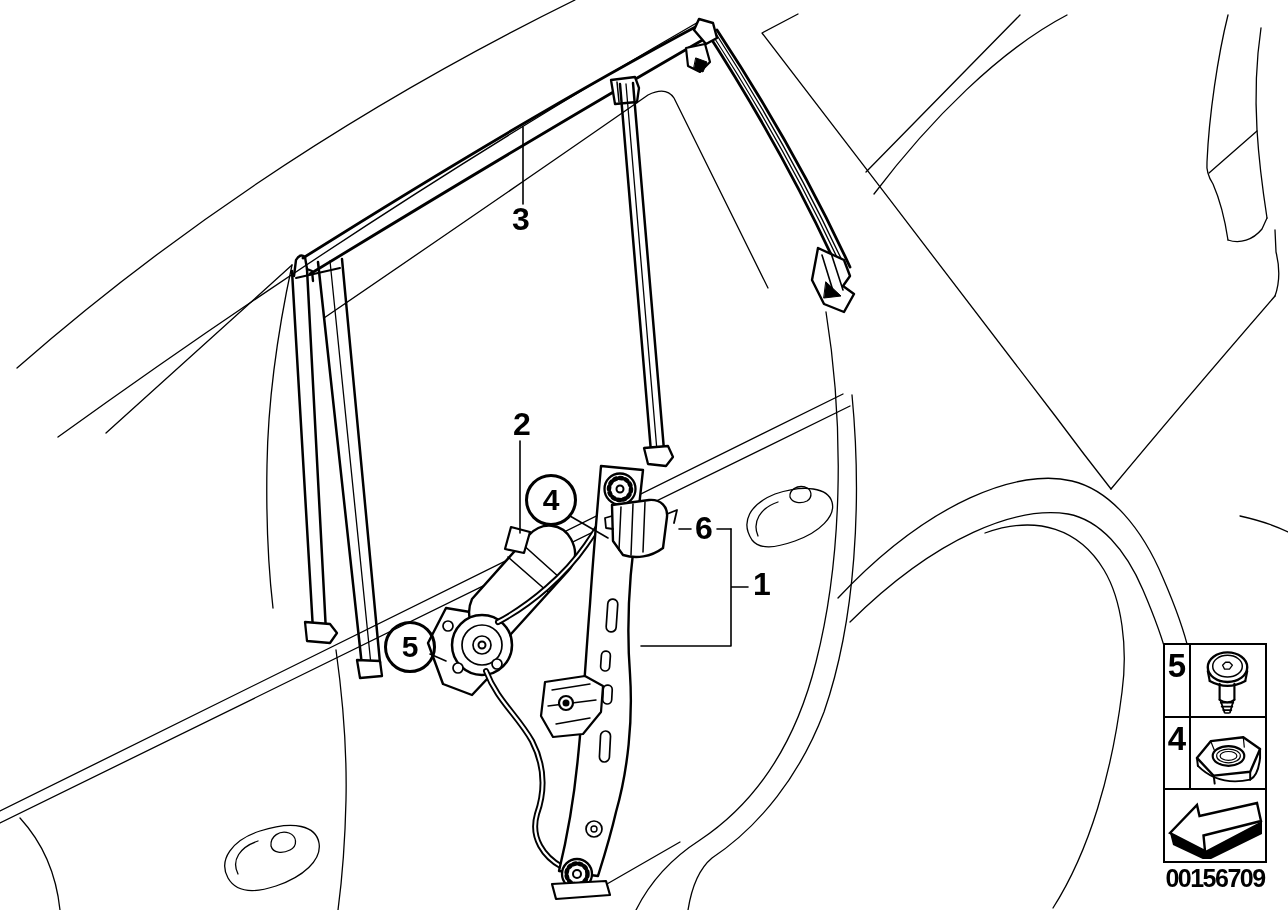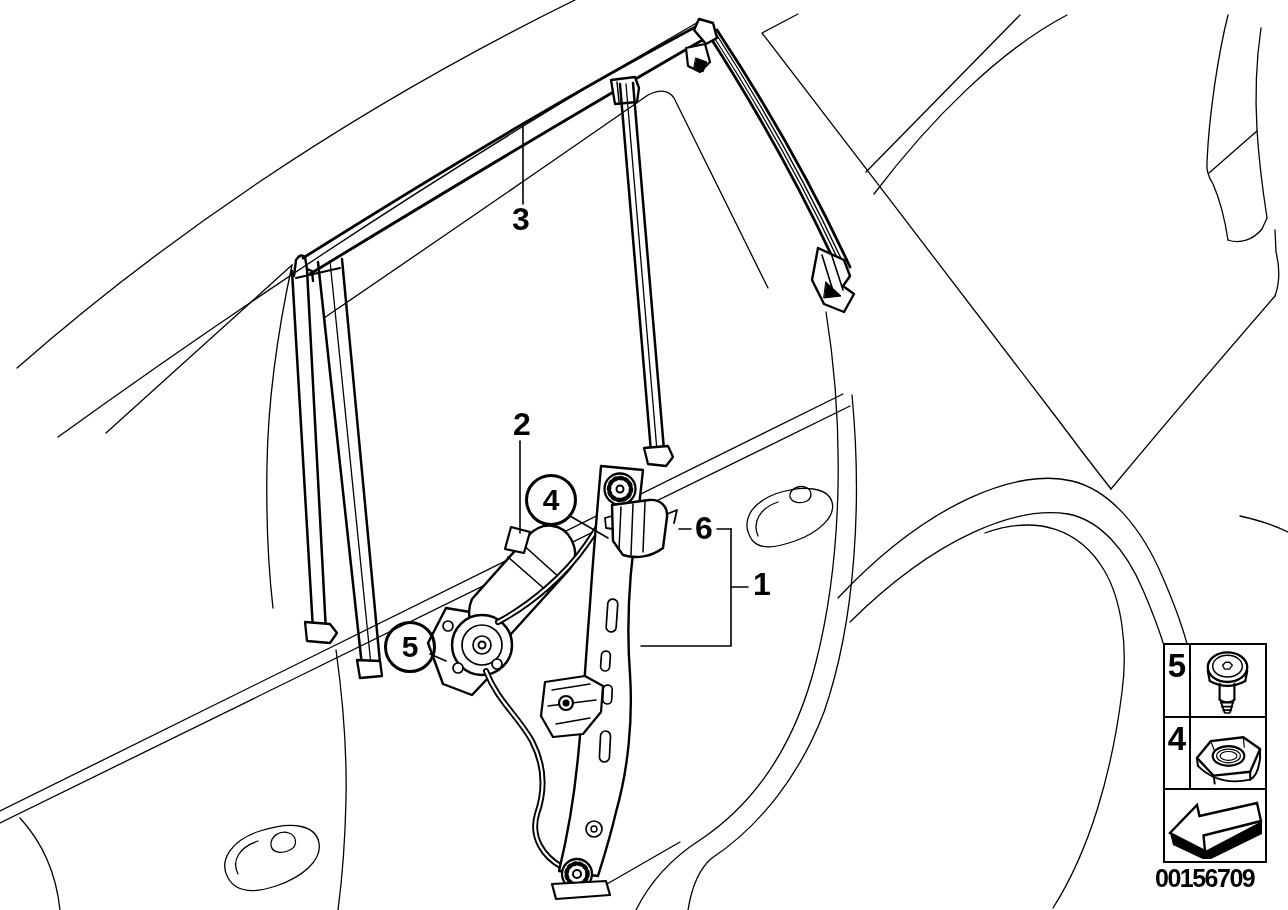--- a/index.html
+++ b/index.html
@@ -10,21 +10,21 @@
            color:#000;line-height:1;user-select:none;}
   .callout.circled{width:46px;height:46px;border:3px solid #000;border-radius:50%;
            display:flex;align-items:center;justify-content:center;font-size:30px;background:transparent;}
   #legend{position:absolute;left:1163px;top:643px;width:104px;height:220px;
           border:2px solid #000;box-sizing:border-box;display:flex;flex-direction:column;background:#fff;}
   .legend-row{flex:1 1 0;border-bottom:2px solid #000;display:flex;align-items:stretch;min-height:0;}
   .legend-row:last-child{border-bottom:none;}
   .legend-num{width:24px;border-right:2px solid #000;font-weight:bold;font-size:33px;
           display:flex;justify-content:center;align-items:flex-start;padding-top:4px;line-height:1;}
   .legend-icon{flex:1;display:flex;align-items:center;justify-content:center;min-width:0;}
-  #part-number{position:absolute;left:1155px;top:864px;width:120px;text-align:left;
+  #part-number{position:absolute;left:1155px;top:864px;width:120px;text-align:center;
           font-weight:bold;font-size:25px;letter-spacing:-1.5px;color:#000;}
 </style>
 </head>
 <body>
 
 <div id="stage">
 
   <svg id="drawing" width="1288" height="910" viewBox="0 0 1288 910" fill="none" stroke="#000" stroke-linecap="round" stroke-linejoin="round">
 
     <g stroke-width="1.3">

